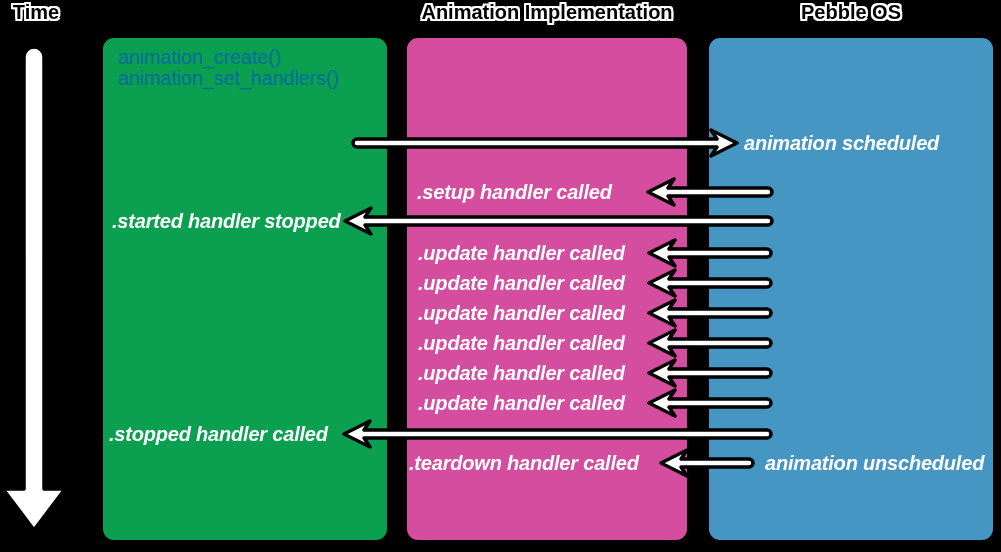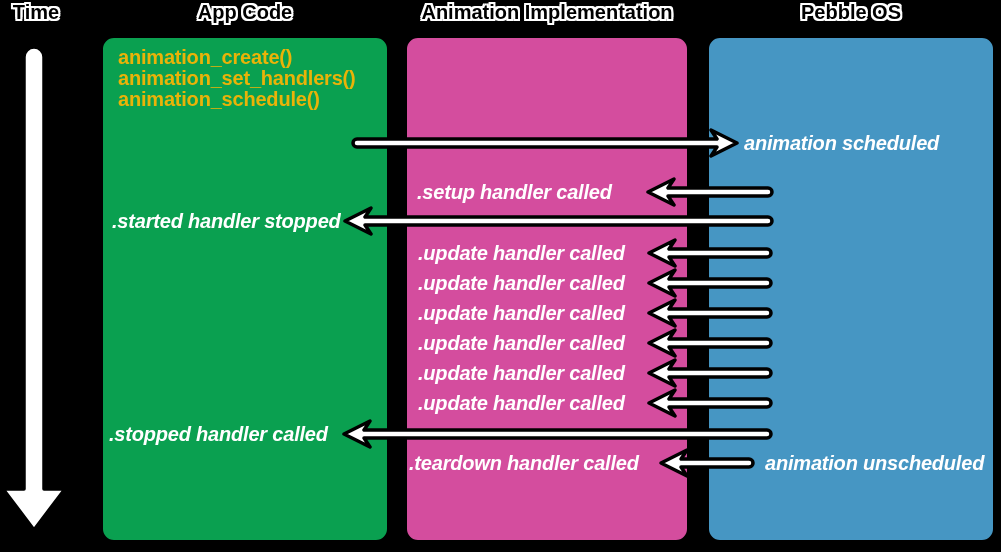--- a/index.html
+++ b/index.html
@@ -23,22 +23,22 @@
   }
   #hdr-time { left:0;     width:72px;  }
   #hdr-app  { left:100px; width:290px; }
   #hdr-impl { left:380px; width:334px; }
   #hdr-os   { left:706px; width:290px; }
   .label {
     position:absolute; font-size:20px; font-weight:700; line-height:22px;
     color:#fff; white-space:nowrap; letter-spacing:-0.2px;font-style:italic;
   }
   .calls {
-    position:absolute; left:118px; top:47px; font-size:20px; font-weight:700;
-    line-height:21px; color:#eab308; white-space:nowrap; letter-spacing:-0.2px;
+    position:absolute; left:118px; top:47px; font-size:20px; font-weight:400;
+    line-height:21px; color:#0369a1; white-space:nowrap; letter-spacing:-0.2px;
   }
   #lbl-setup      { left:417px; top:181px; }
   #lbl-started    { left:112px; top:210px; }
   #lbl-update-0   { left:418px; top:242px; }
   #lbl-update-1   { left:418px; top:272px; }
   #lbl-update-2   { left:418px; top:302px; }
   #lbl-update-3   { left:418px; top:332px; }
   #lbl-update-4   { left:418px; top:362px; }
   #lbl-update-5   { left:418px; top:392px; }
   #lbl-stopped    { left:109px; top:423px; }
@@ -51,28 +51,26 @@
 </head>
 <body>
 
 <div class="stage">
 
   <div class="box" id="box-app" style="background-color: rgb(10, 160, 80);"></div>
   <div class="box" id="box-impl" style="background-color: rgb(212, 77, 158);"></div>
   <div class="box" id="box-os" style="background-color: rgb(70, 150, 195);"></div>
 
   <div class="hdr" id="hdr-time">Time</div>
-  <div class="hdr" id="hdr-app">App Code</div>
   <div class="hdr" id="hdr-impl">Animation Implementation</div>
   <div class="hdr" id="hdr-os">Pebble OS</div>
 
   <div class="calls">
     <div>animation_create()</div>
     <div>animation_set_handlers()</div>
-    <div>animation_schedule()</div>
   </div>
 
   <div class="label" id="lbl-setup">.setup handler called</div>
   <div class="label" id="lbl-started">.started handler stopped</div>
   <div class="label" id="lbl-update-0">.update handler called</div>
   <div class="label" id="lbl-update-1">.update handler called</div>
   <div class="label" id="lbl-update-2">.update handler called</div>
   <div class="label" id="lbl-update-3">.update handler called</div>
   <div class="label" id="lbl-update-4">.update handler called</div>
   <div class="label" id="lbl-update-5">.update handler called</div>

